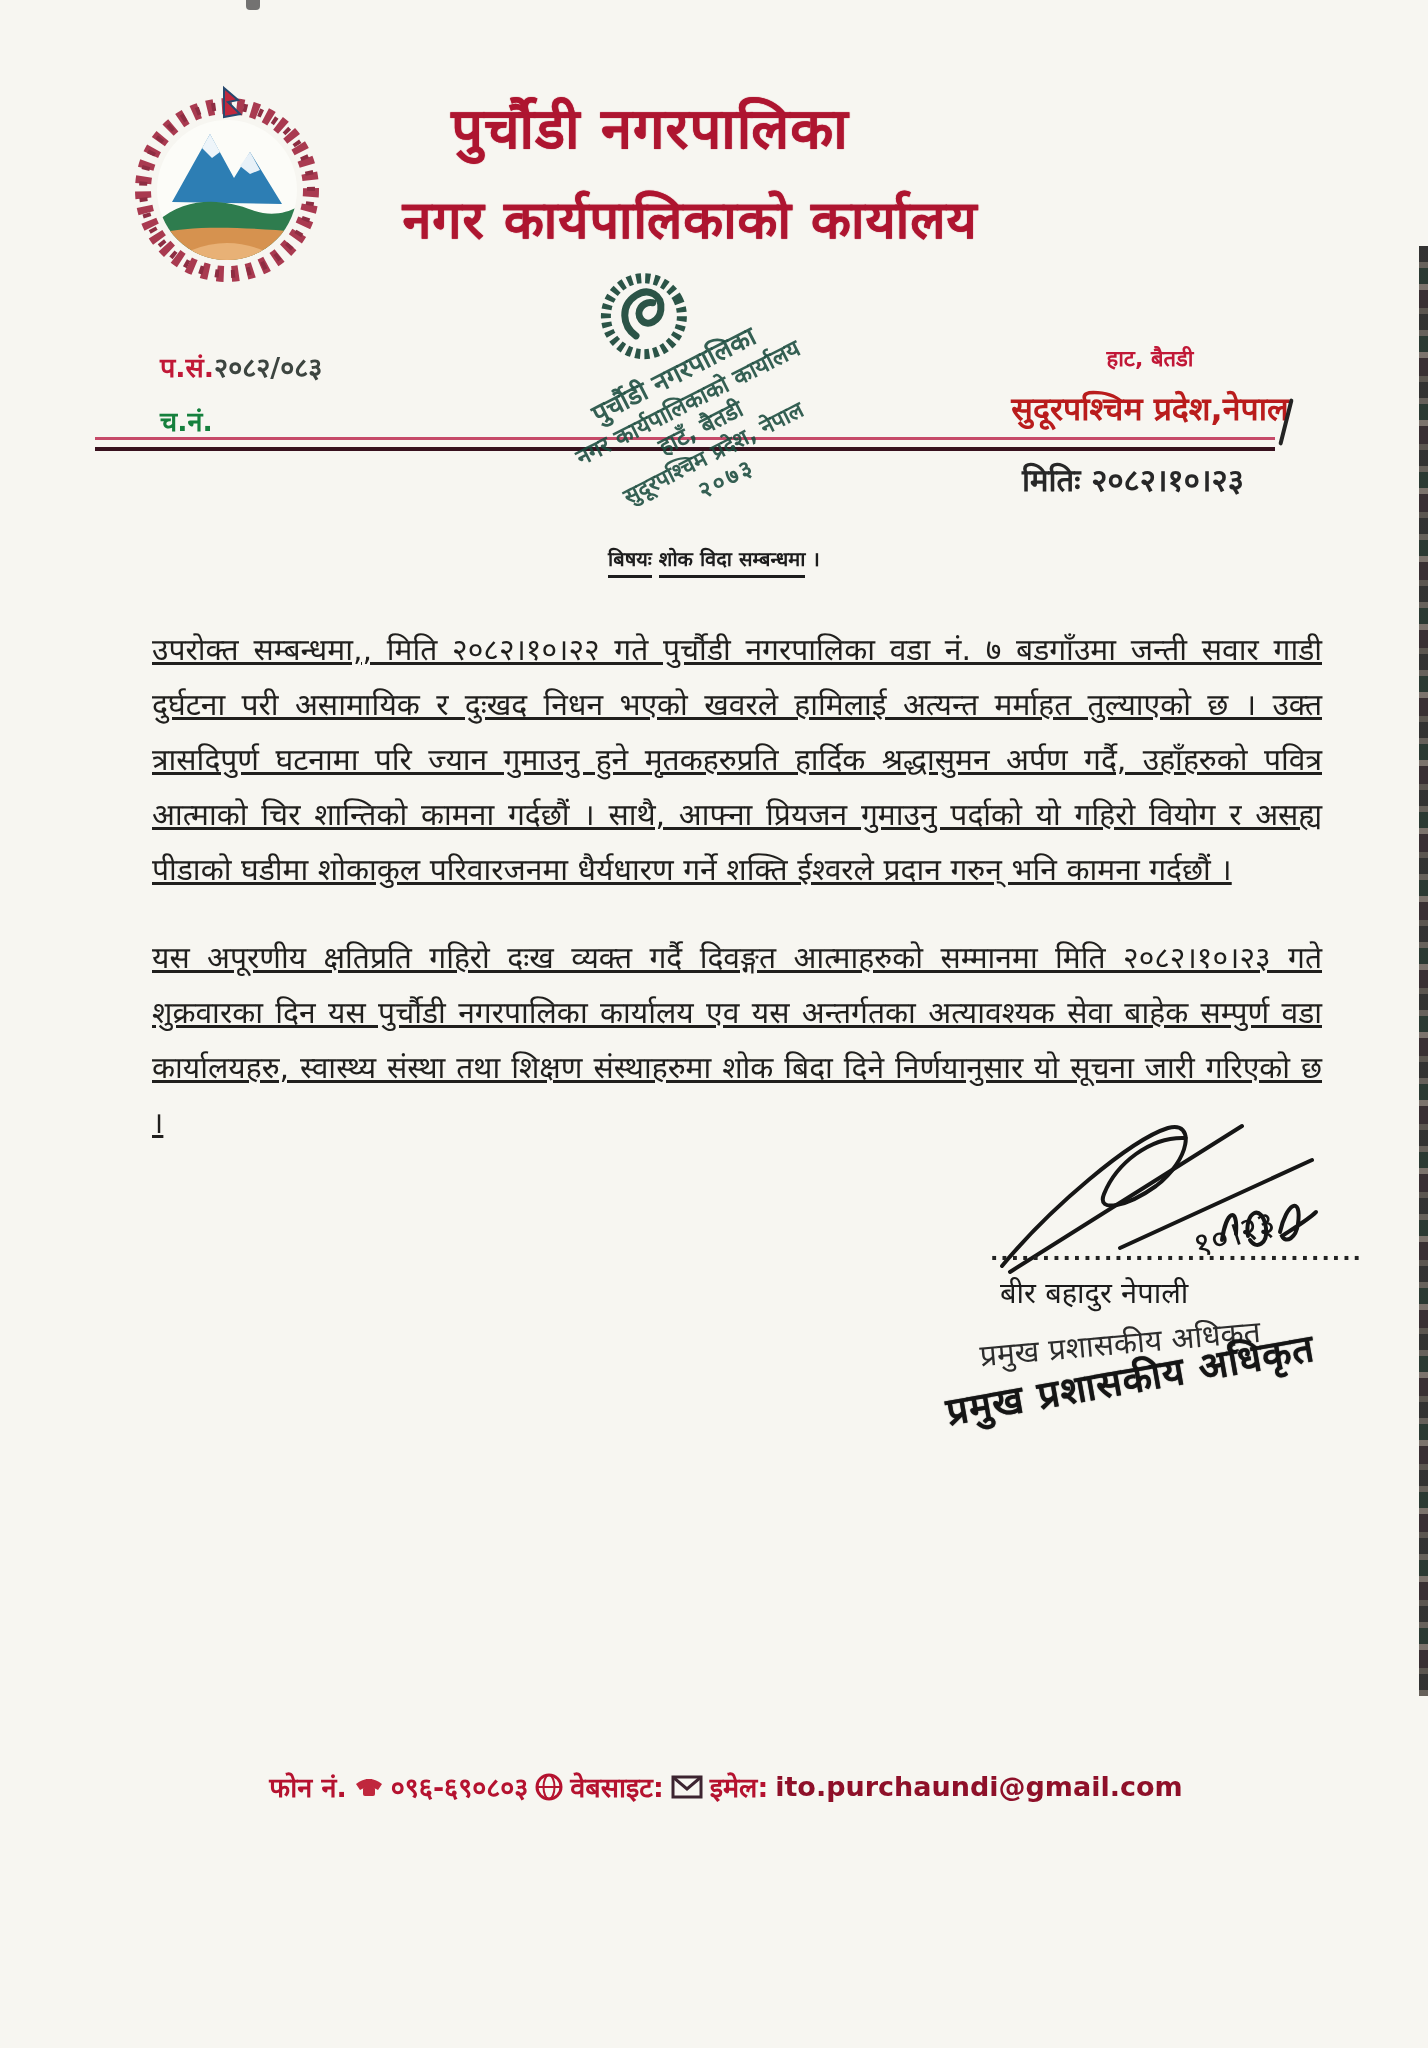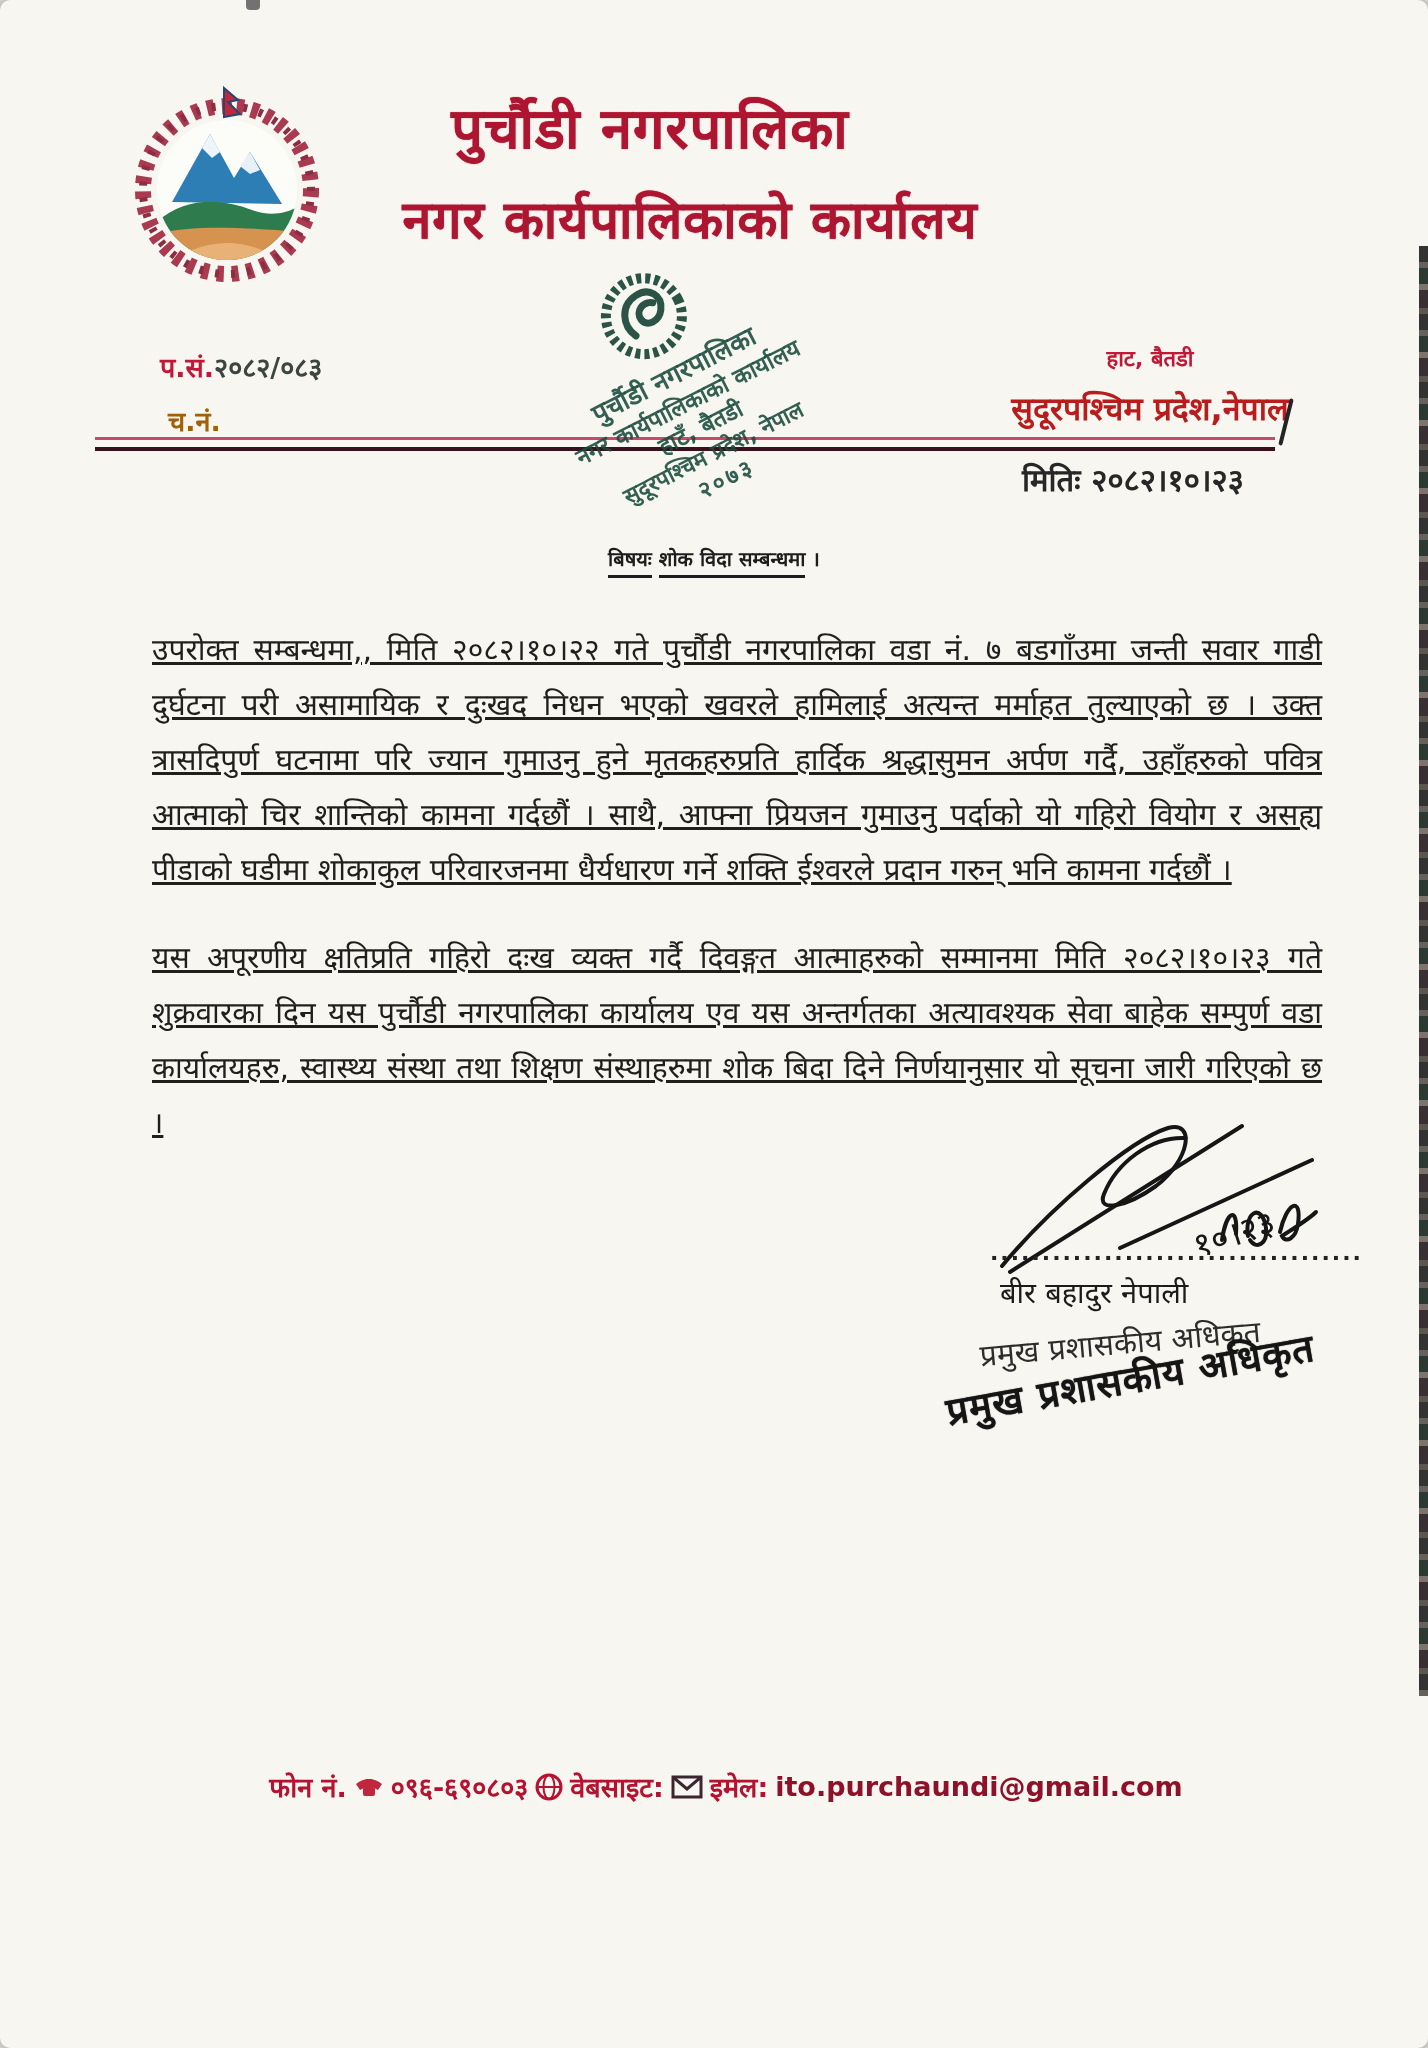--- a/index.html
+++ b/index.html
@@ -3,38 +3,37 @@
 <meta charset="utf-8">
 <style>
   html,body{margin:0;padding:0;background:#dddbd6;}
   .page{
     position:relative;
     width:1428px;height:2048px;
     background:#f7f6f1;
     font-family:"DejaVu Sans", sans-serif;
     overflow:hidden;
     box-shadow:0 0 8px rgba(0,0,0,.3);
-    border-radius:10px;
   }
   
   .emblem{position:absolute;left:132px;top:82px;width:190px;height:205px;}
   .title-1{
     position:absolute;left:330px;top:88px;width:640px;
     text-align:center;font-size:56px;font-weight:bold;color:#ae1530;
     letter-spacing:1px;text-shadow:0 0 1px #ae1530;
   }
   .title-2{
     position:absolute;left:250px;top:182px;width:880px;
     text-align:center;font-size:52px;font-weight:bold;color:#ae1530;
     letter-spacing:1px;text-shadow:0 0 1px #ae1530;
   }
   .ref-line{position:absolute;left:160px;top:348px;font-size:27px;font-weight:bold;}
   .ref-label{color:#c11837;}
   .ref-value{color:#3d4540;}
-  .disp-line{position:absolute;left:168px;top:402px;font-size:27px;font-weight:bold;color:#a16207;}
+  .disp-line{position:absolute;left:160px;top:402px;font-size:27px;font-weight:bold;color:#15803d;}
   .place-1{position:absolute;left:1020px;top:342px;width:260px;text-align:center;
     font-size:22px;font-weight:bold;color:#c11837;}
   .place-2{position:absolute;left:1000px;top:386px;width:300px;text-align:center;
     font-size:32px;font-weight:bold;color:#b91c1c;}
   .rule-top{position:absolute;left:95px;top:437px;width:1180px;height:3px;background:#c64a69;}
   .rule-bottom{position:absolute;left:95px;top:447px;width:1180px;height:4px;background:#38111e;}
   .pen-mark{position:absolute;left:1284px;top:398px;width:4px;height:48px;background:#242424;
     transform:rotate(14deg);border-radius:2px;}
   .date-line{position:absolute;left:1022px;top:458px;font-size:31px;font-weight:bold;color:#272727;}
   

